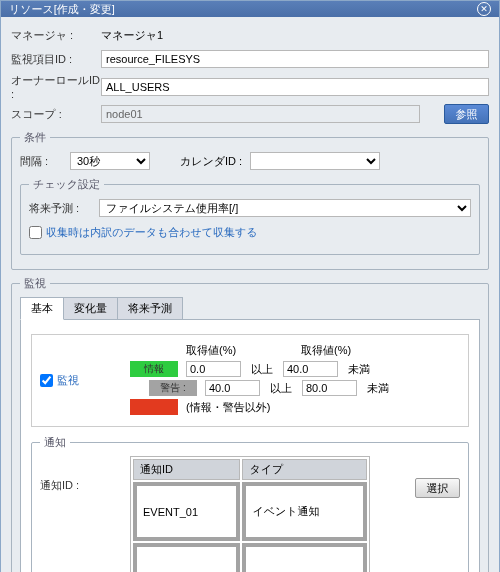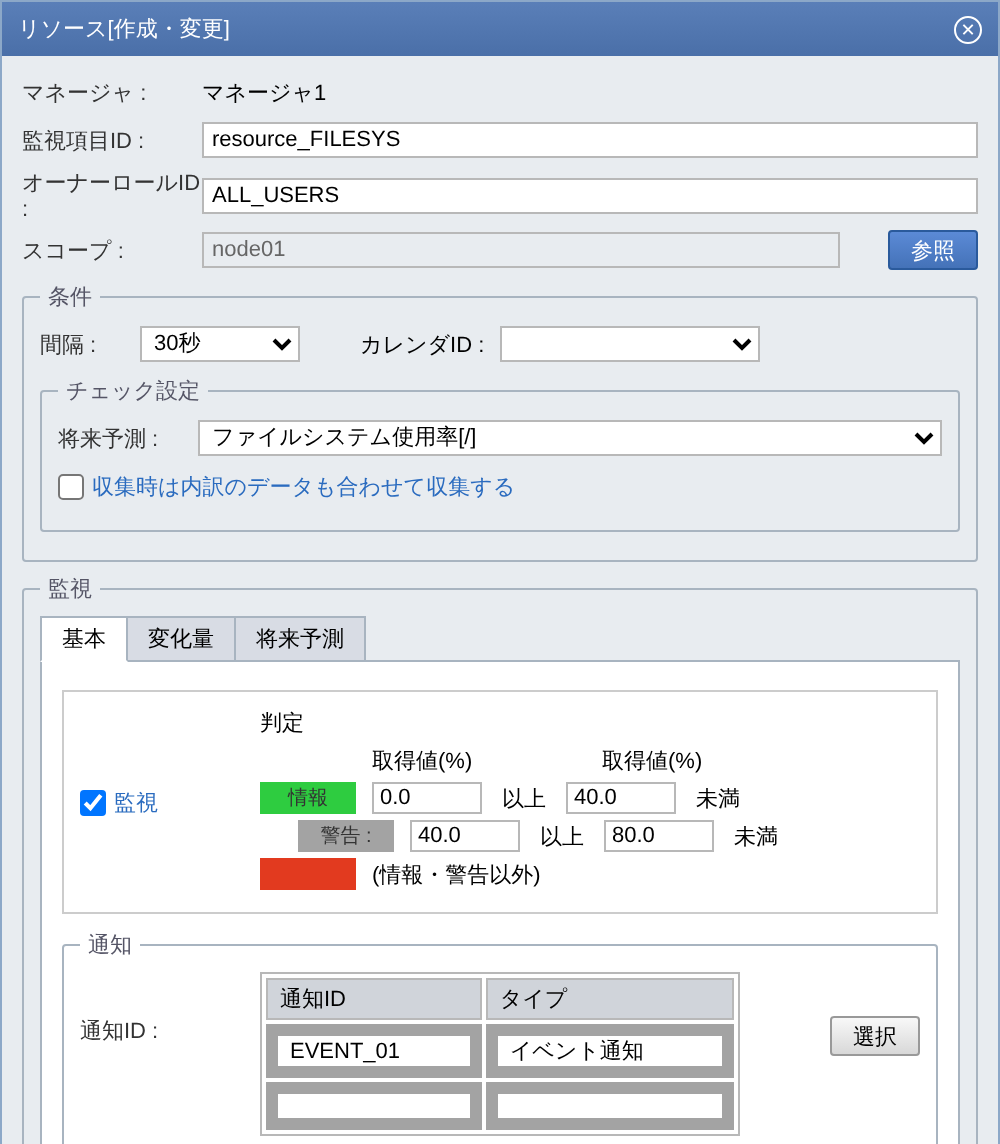--- a/index.html
+++ b/index.html
@@ -1,18 +1,18 @@
 <!DOCTYPE html>
 <html><head>
 <meta charset="utf-8">
 <style>
 * { box-sizing: border-box; margin: 0; padding: 0; }
 body { font-family: "MS PGothic", Meiryo, sans-serif; font-size: 11px; background: #f5f5f5; width: 500px; }
 .dialog { width: 500px; border: 1px solid #8ca8c8; background: #e8ecf0; }
-.titlebar { background: linear-gradient(#5a7fb8, #4a6fa8); color: #fff; padding: 3px 8px; display: flex; justify-content: space-between; align-items: center; height: 27px; }
+.titlebar { background: linear-gradient(#5a7fb8, #4a6fa8); color: #fff; padding: 3px 8px; display: flex; justify-content: space-between; align-items: center; height: 16px; }
 .titlebar-close { width: 14px; height: 14px; border: 1px solid #fff; border-radius: 50%; display: flex; align-items: center; justify-content: center; font-size: 9px; cursor: pointer; }
 .body { padding: 8px 10px; }
 .row { display: flex; align-items: center; margin-bottom: 4px; min-height: 20px; }
 .lbl { width: 90px; color: #333; flex-shrink: 0; }
 .val { flex: 1; }
 .field { border: 1px solid #b8b8b8; background: #fff; padding: 2px 4px; height: 18px; width: 100%; font-size: 11px; }
 .field-ro { background: #e8ecf0; color: #666; }
 .btn { background: linear-gradient(#f8f8f8, #d8d8d8); border: 1px solid #999; padding: 2px 10px; font-size: 11px; cursor: pointer; border-radius: 2px; min-width: 45px; height: 20px; }
 .btn-blue { background: linear-gradient(#5b8ad6, #4472b8); color: #fff; border-color: #2a5a9c; }
 fieldset { border: 1px solid #a8b4c0; margin: 6px 0; padding: 6px 8px 8px; border-radius: 2px; }
@@ -25,21 +25,21 @@
 .tab.active { background: #fff; border-bottom: 1px solid #fff; margin-bottom: -1px; }
 .tabcontent { border: 1px solid #a8b4c0; border-top: none; background: #fff; padding: 10px; }
 .judge-row { display: flex; align-items: center; margin-bottom: 3px; }
 .color-chip { width: 48px; height: 16px; display: flex; align-items: center; justify-content: center; color: #333; font-size: 10px; margin-right: 8px; }
 .chip-g { background: #2ecc40; }
 .chip-y { background: #a3a3a3; margin-left: 19px; }
 .chip-r { background: #e23a1f; }
 .num-in { width: 55px; border: 1px solid #b8b8b8; height: 16px; padding: 0 3px; font-size: 11px; }
 .tbl { border: 1px solid #b8b8b8; width: 240px; font-size: 11px; }
 .tbl th { background: #d0d4da; border: 1px solid #b8b8b8; text-align: left; padding: 2px 6px; font-weight: normal; }
-.tbl td { border: 6px solid #a3a3a3; padding: 0 6px; background: #fff; }
+.tbl td { border: 4px solid #a3a3a3; padding: 18px 6px; background: #fff; }
 .inner-box { border: 1px solid #ccc; padding: 8px; margin-top: 4px; }
 </style>
 </head>
 <body>
 
 <div class="dialog">
   <div class="titlebar">
     <span>リソース[作成・変更]</span>
     <span class="titlebar-close">✕</span>
   </div>
@@ -92,21 +92,20 @@
         <div class="tab">変化量</div>
         <div class="tab">将来予測</div>
       </div>
       <div class="tabcontent">
         <div class="inner-box" style="display:flex">
           <div style="width:90px;display:flex;align-items:center">
             <input type="checkbox" class="chk" checked="" style="">
             <span class="link">監視</span>
           </div>
           <div style="flex:1">
-            <div style="margin-bottom:4px">判定</div>
             <div class="judge-row" style="margin-left:56px">
               <span style="width:75px">取得値(%)</span>
               <span style="width:40px"></span>
               <span style="width:75px">取得値(%)</span>
             </div>
             <div class="judge-row">
               <div class="color-chip chip-g">情報</div>
               <input class="num-in" value="0.0" style="">
               <span style="margin:0 10px">以上</span>
               <input class="num-in" value="40.0" style="">

